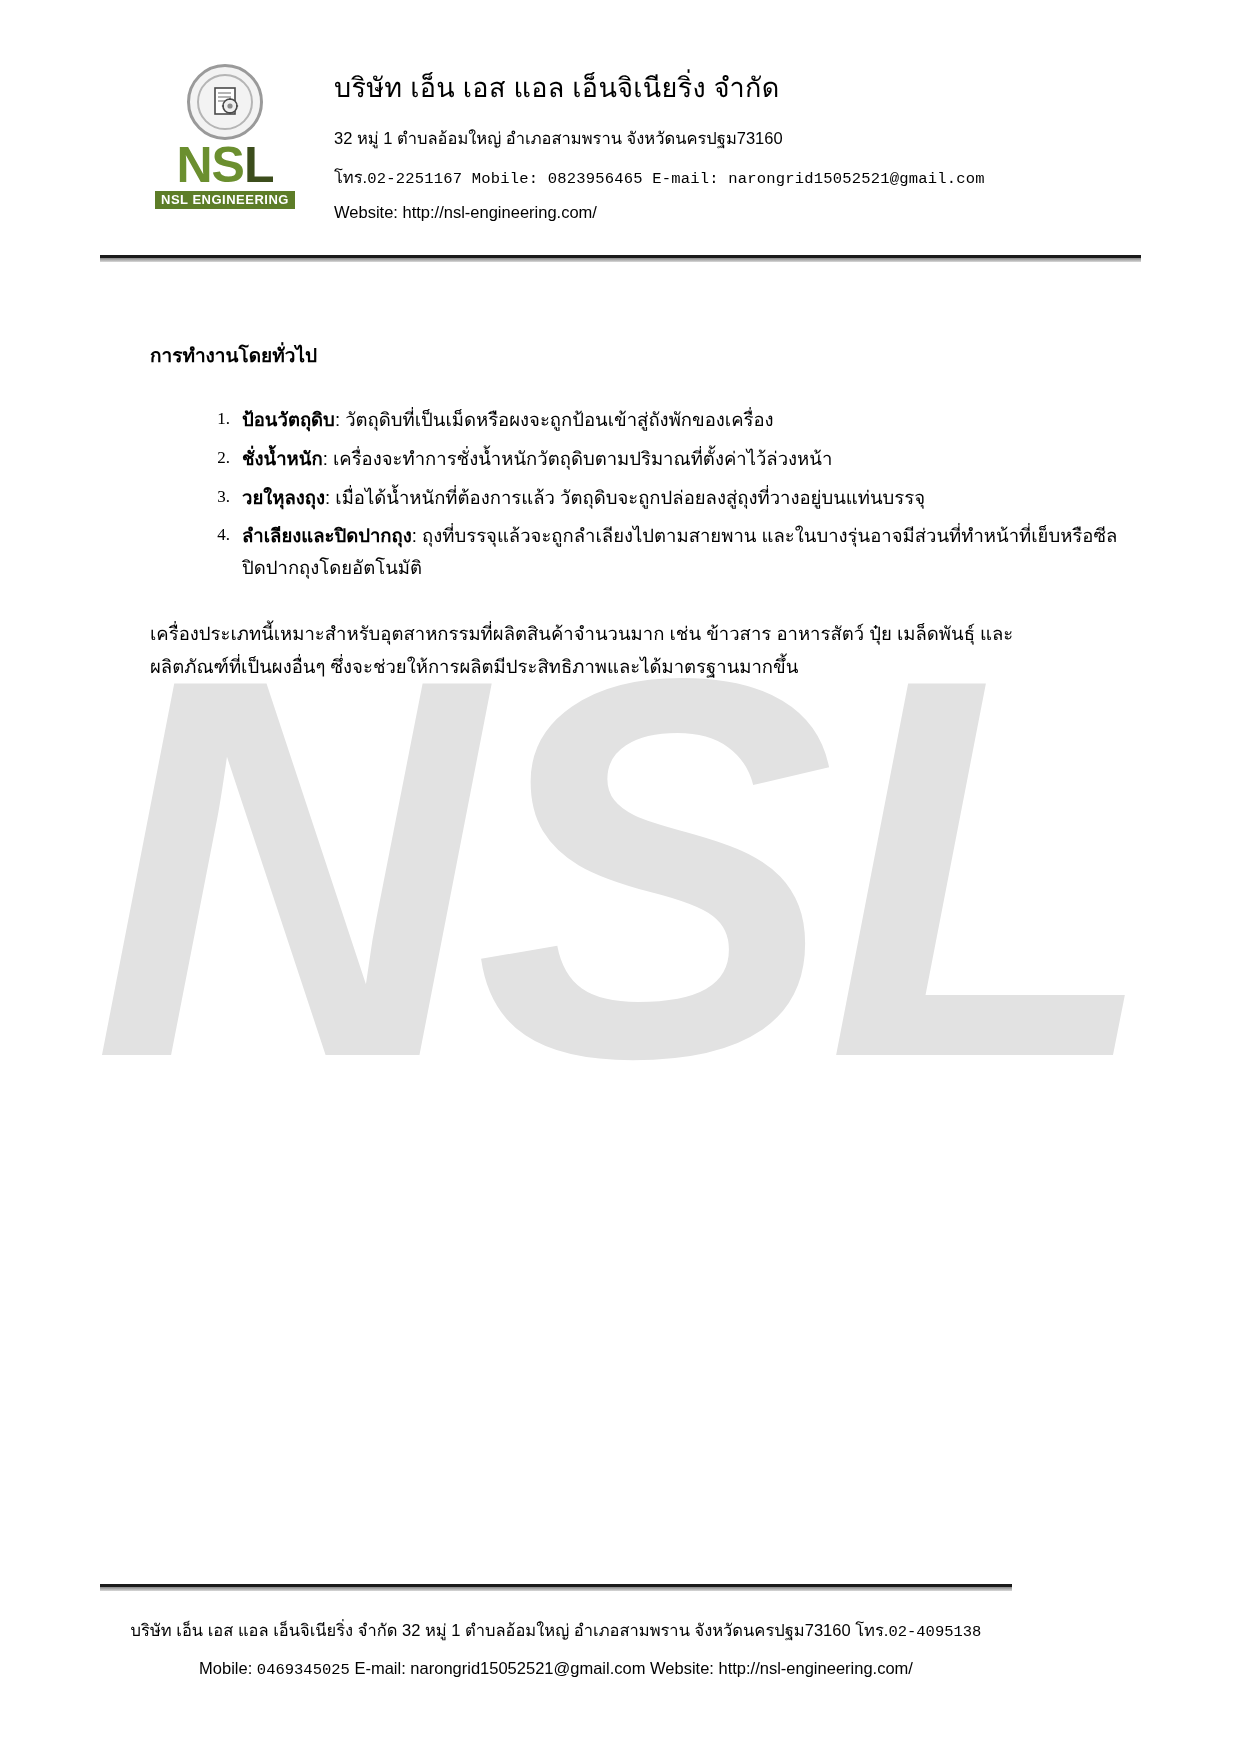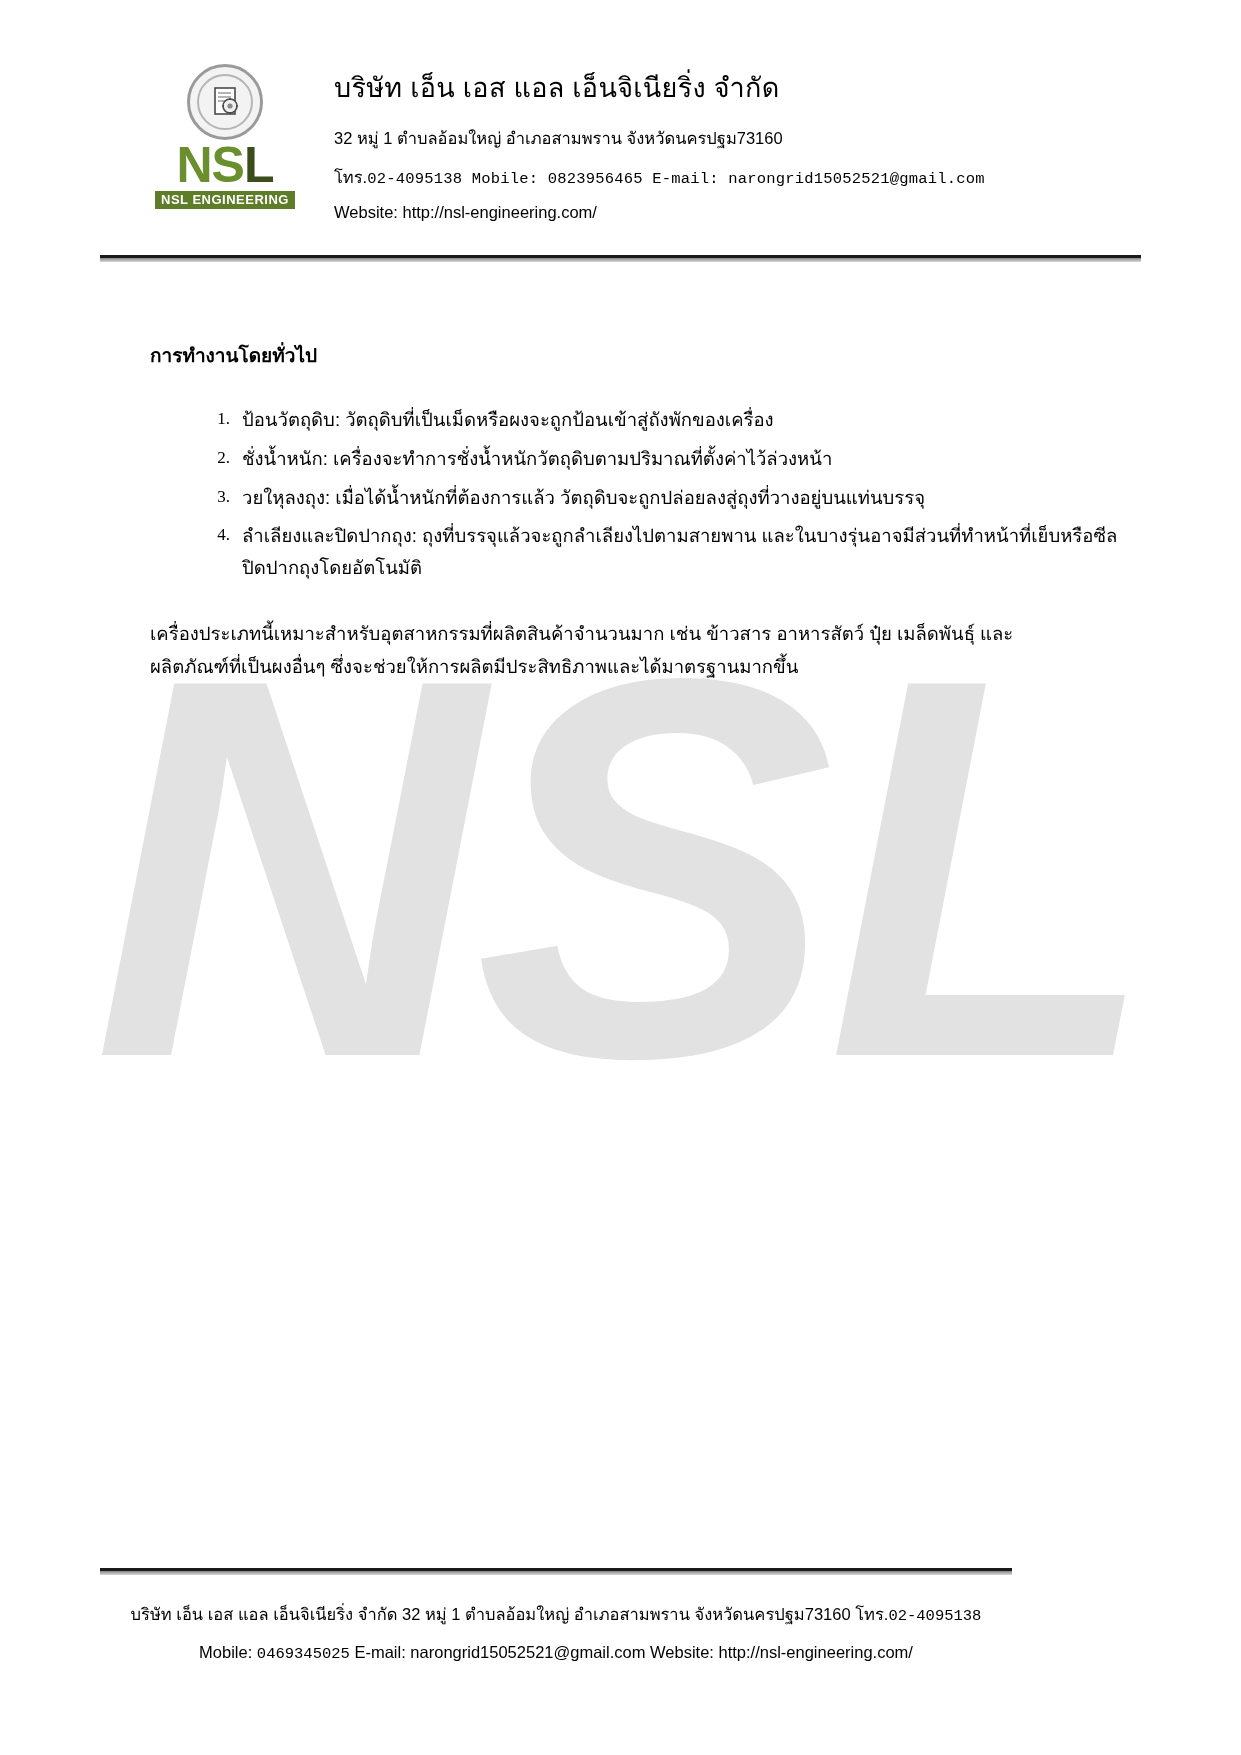--- a/index.html
+++ b/index.html
@@ -160,36 +160,36 @@
   }
   ol.steps li::before {
     content: counter(step) ".";
     position: absolute;
     left: -34px;
     width: 28px;
     text-align: right;
     font-size: 17px;
     font-family: "Liberation Serif", serif;
   }
-  ol.steps li b { font-weight: normal; }
+  ol.steps li b { font-weight: bold; }
 
   .paragraph {
     font-size: 18.5px;
     line-height: 1.78;
     margin: 34px 0 0 0;
     max-width: 880px;
   }
 
   
   .footer {
     position: absolute;
     left: 0;
     bottom: 0;
     width: 1112px;
-    padding: 0 100px 76px 100px;
+    padding: 0 100px 60px 100px;
     z-index: 2;
   }
   .footer-rule {
     height: 7px;
     background: linear-gradient(to bottom, #1a1a1a 0%, #1a1a1a 45%, #8a8a8a 46%, #d9d9d9 100%);
     margin-bottom: 26px;
   }
   .footer-line {
     text-align: center;
     font-size: 16.5px;
@@ -228,21 +228,21 @@
           <path d="M35.5 26 L33 24.4 L33 27.6 Z" fill="#4a4a4a"></path>
         </svg>
       </div>
       <div class="logo-word"><span>NS</span><span class="s-dark">L</span></div>
       <div class="logo-sub">NSL ENGINEERING</div>
     </div>
 
     <div class="company-block">
       <h1 class="company-name">บริษัท เอ็น เอส แอล เอ็นจิเนียริ่ง จำกัด</h1>
       <div class="company-line">32 หมู่ 1 ตำบลอ้อมใหญ่ อำเภอสามพราน จังหวัดนครปฐม73160</div>
-      <div class="company-line mono-ish"><span>โทร.</span><span class="num">02-4095138  Mobile: 0823956465  E-mail: narongrid15052521@gmail.com</span></div>
+      <div class="company-line mono-ish"><span>โทร.</span><span class="num">02-2251167  Mobile: 0823956465  E-mail: narongrid15052521@gmail.com</span></div>
       <div class="company-line">Website: http://nsl-engineering.com/</div>
     </div>
   </div>
 
   <div class="header-rule"></div>
 
   <div class="content">
 
     <h2 class="section-title">การทำงานโดยทั่วไป</h2>
 

